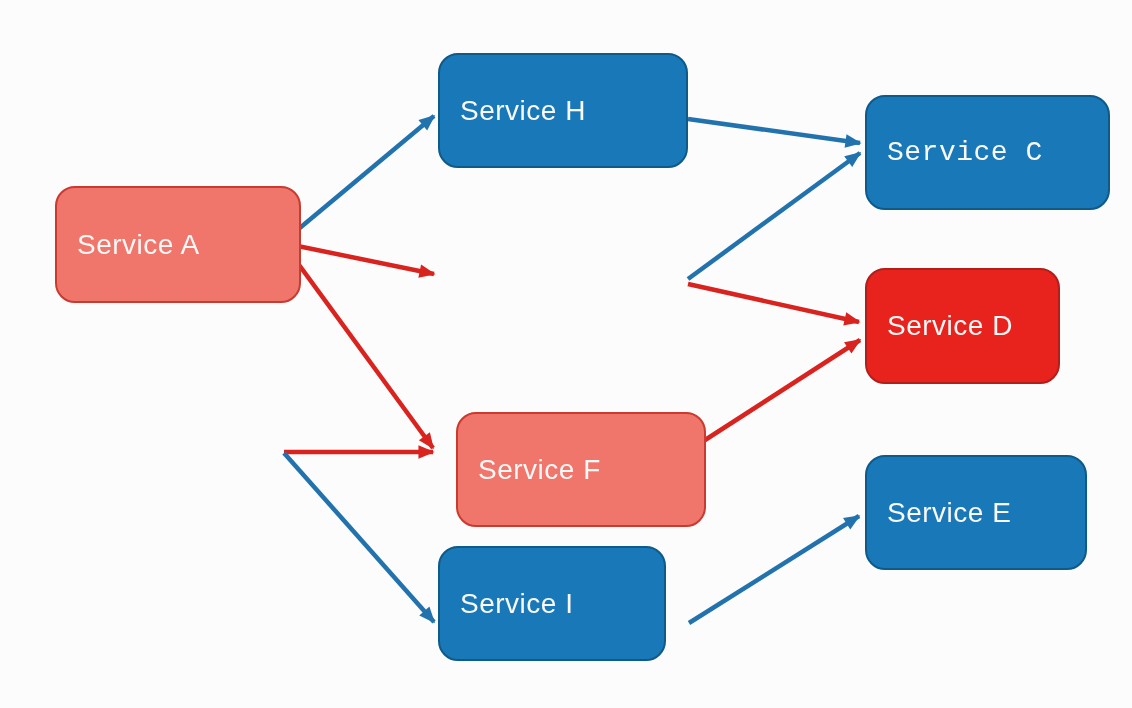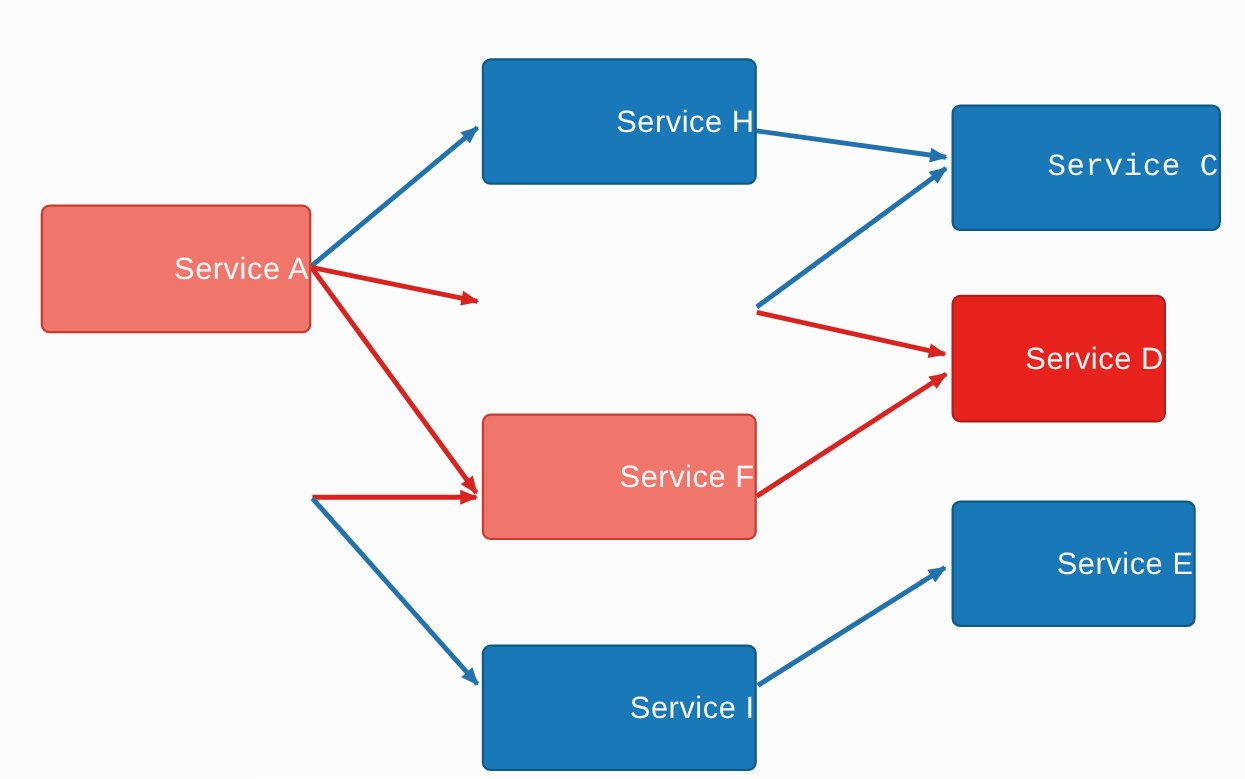--- a/index.html
+++ b/index.html
@@ -8,29 +8,30 @@
     width:1132px;height:708px;
     background:#fdfcfc;
     overflow:hidden;
     font-family:"Liberation Sans", sans-serif;
   }
   .edge-layer{
     position:absolute;left:0;top:0;width:100%;height:100%;
   }
   .node{
     position:absolute;
-    display:flex;align-items:center;justify-content:flex-end;
-    border-radius:8px;
+    display:flex;align-items:center;justify-content:flex-start;
+    border-radius:20px;
     box-sizing:border-box;
     color:var(--text-color,#faf8f7);
     font-size:28px;
     letter-spacing:0.5px;
     cursor:default;
+    padding-left:20px;
   }
-  .node.salmon{ background:var(--salmon-fill); border:2.5px solid var(--salmon-border); }
+  .node.salmon{ background:var(--salmon-fill); border:2.5px solid var(--salmon-border);margin-left:18px; }
   .node.blue  { background:var(--blue-fill);   border:2.5px solid var(--blue-border); }
   .node.red   { background:var(--red-fill);    border:2.5px solid var(--red-border); }
   .node span{ pointer-events:none; }
 </style>
 </head>
 <body>
 
 <div class="canvas" style="--background: #fdfcfc; --text-color: #faf8f7; --salmon-fill: #f0756b; --salmon-border: #c93a30; --blue-fill: #1878b8; --blue-border: #0e5a88; --red-fill: #e8231e; --red-border: #b01f19; --blue-arrow: #2273ad; --red-arrow: #d8231f; background: rgb(253, 252, 252);">
   <svg class="edge-layer" viewBox="0 0 1132 708" width="1132" height="708" xmlns="http://www.w3.org/2000/svg">
     <defs>
@@ -54,24 +55,24 @@
         <line x1="689" y1="623" x2="859" y2="516" stroke="#2273ad" stroke-width="4.5" marker-end="url(#arrow-blue)"></line>
       </g>
   </svg>
 
 <div class="node salmon" style="left: 37px; top: 186px; width: 246px; height: 117px;">
       <span>Service A</span>
     </div>
     <div class="node blue" style="left: 438px; top: 53px; width: 250px; height: 115px;">
       <span>Service H</span>
     </div>
-    <div class="node salmon" style="left: 438px; top: 376px; width: 250px; height: 115px;">
+    <div class="node salmon" style="left: 438px; top: 412px; width: 250px; height: 115px;">
       <span>Service F</span>
     </div>
-    <div class="node blue" style="left: 438px; top: 586px; width: 250px; height: 115px;">
+    <div class="node blue" style="left: 438px; top: 546px; width: 228px; height: 115px;">
       <span>Service I</span>
     </div>
     <div class="node blue" style="left: 865px; top: 95px; width: 245px; height: 115px; font-family: Liberation Mono, monospace;">
       <span>Service C</span>
     </div>
     <div class="node red" style="left: 865px; top: 268px; width: 195px; height: 116px;">
       <span>Service D</span>
     </div>
     <div class="node blue" style="left: 865px; top: 455px; width: 222px; height: 115px;">
       <span>Service E</span>

